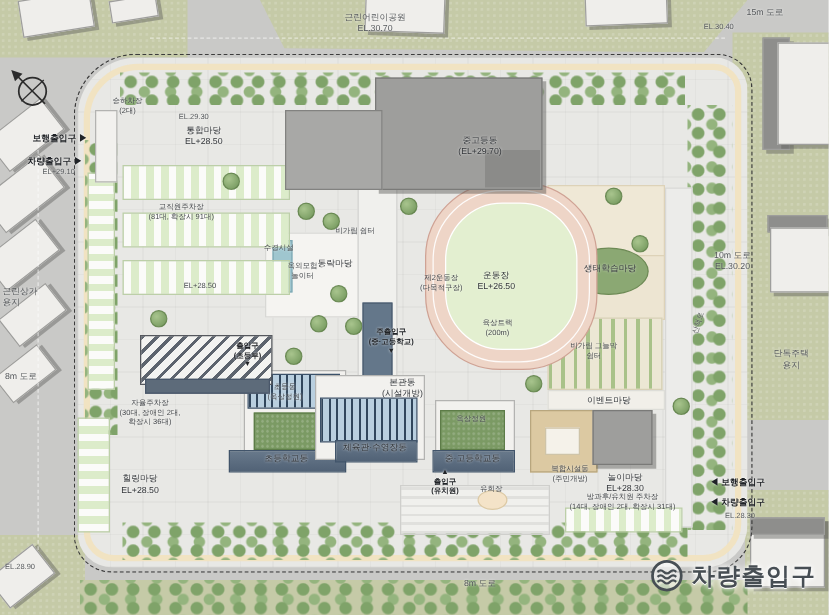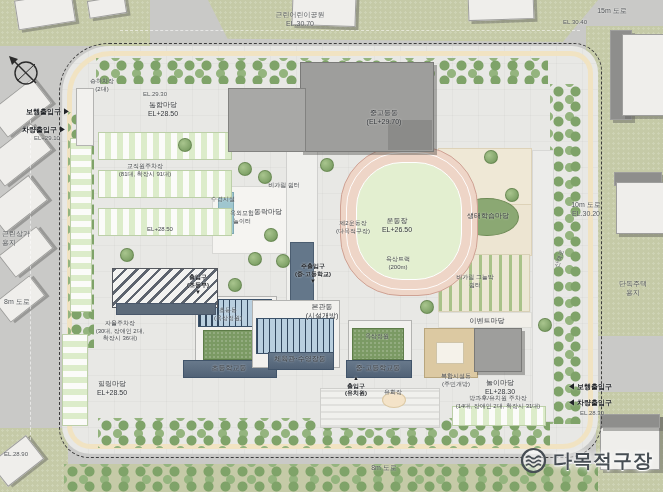--- a/index.html
+++ b/index.html
@@ -242,16 +242,16 @@
     <polygon points="4,4 13,7 7,13" fill="#2c2c2c"></polygon>
   </svg>
 
   <div class="watermark">
     <svg width="27" height="27" viewBox="0 0 27 27">
       <circle cx="13.5" cy="13.5" r="11.5" fill="rgba(255,255,255,0.55)" stroke="#474e54" stroke-width="2.2"></circle>
       <path d="M6 10.5 q2.5 -2.5 5 0 t5 0 t5 0" fill="none" stroke="#474e54" stroke-width="1.7"></path>
       <path d="M6 14.5 q2.5 -2.5 5 0 t5 0 t5 0" fill="none" stroke="#474e54" stroke-width="1.7"></path>
       <path d="M6 18.5 q2.5 -2.5 5 0 t5 0 t5 0" fill="none" stroke="#474e54" stroke-width="1.7"></path>
     </svg>
-    <span>다목적구장</span>
+    <span>차량출입구</span>
   </div>
 
 </div>
 
 </body></html>

